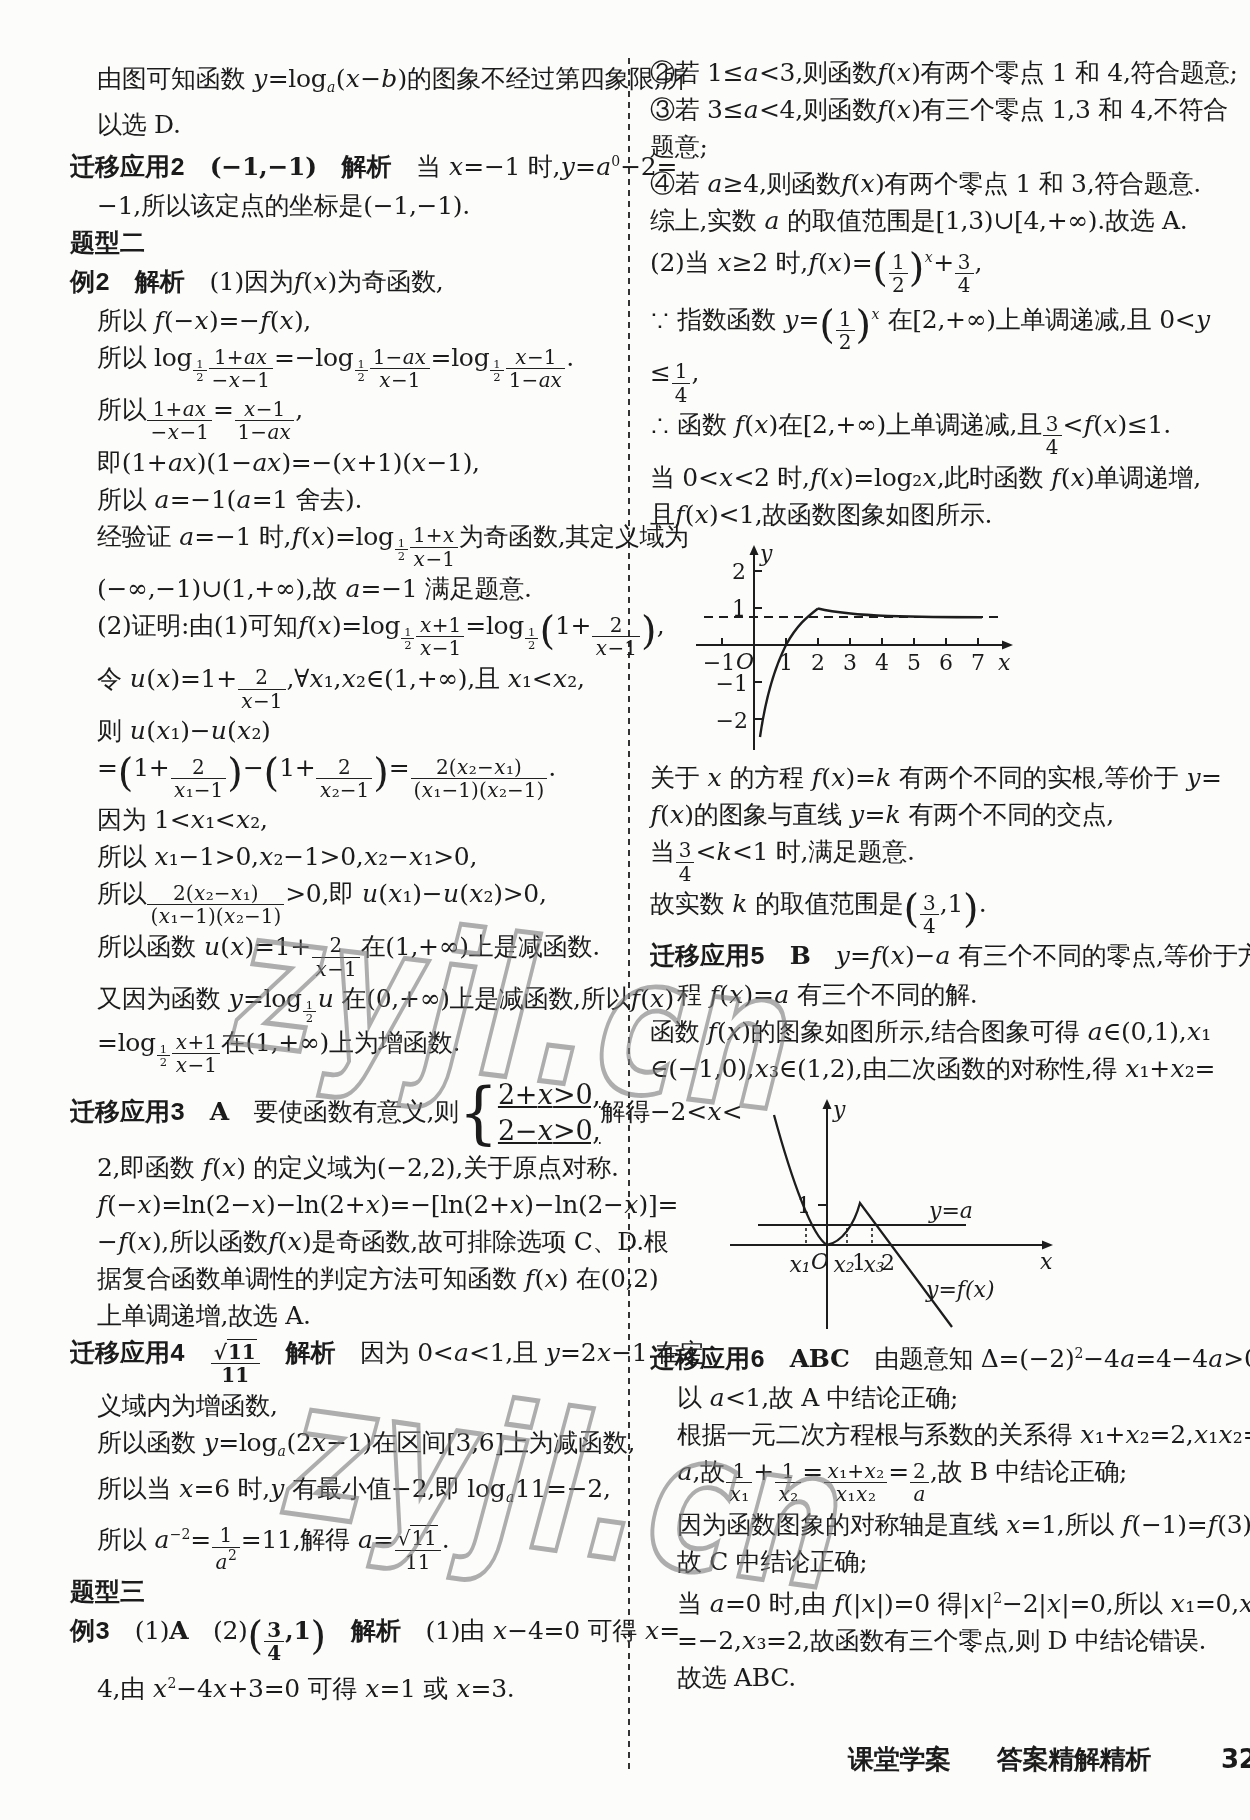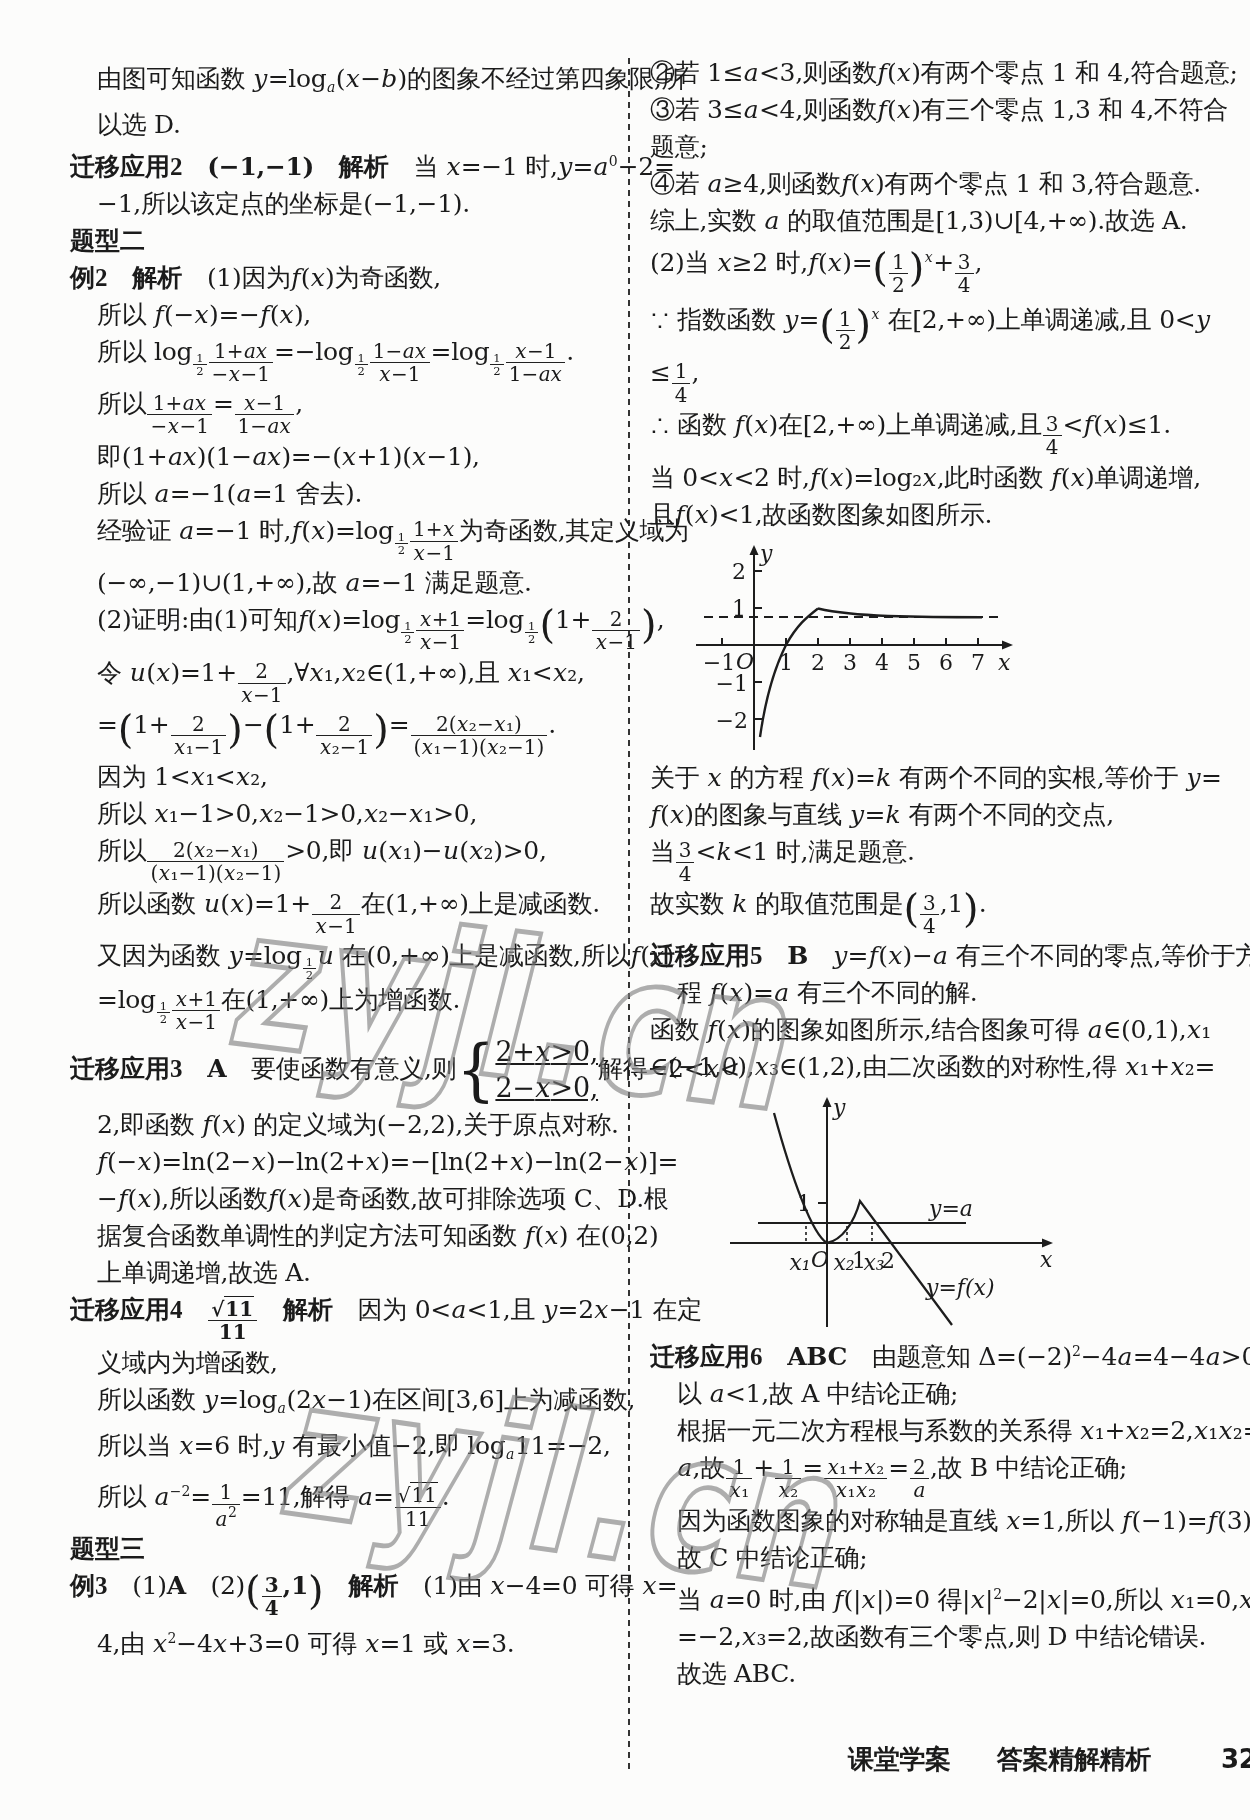--- a/index.html
+++ b/index.html
@@ -6,21 +6,21 @@
   body{width:1250px;height:1820px;position:relative;background:#fcfcfb;
        font-family:"DejaVu Serif","Liberation Serif",serif;color:#1b1b1b;
        font-size:25px;letter-spacing:-0.3px;overflow:hidden;}
   .col{position:absolute;}
   #left-col{left:70px;top:60px;width:558px;}
   #right-col{left:650px;top:54px;width:575px;}
   .line{line-height:37px;min-height:37px;white-space:nowrap;}
   .line.ind{padding-left:27px;}
   i{font-style:italic;padding:0 .5px;}
   .bd{font-weight:bold;margin-top:23px;}
-  .ht{font-family:Liberation Serif, serif;font-weight:bold;letter-spacing:0;margin-top:16px;}
+  .ht{font-family:Liberation Mono, monospace;font-weight:bold;letter-spacing:0;margin-top:16px;}
   sup{font-size:14px;vertical-align:9px;letter-spacing:0;}
   sub{font-size:14px;vertical-align:-5px;letter-spacing:0;}
   .fr{display:inline-block;vertical-align:-21px;text-align:center;font-size:20px;
       line-height:1.12;letter-spacing:0;padding:0 1px;}
   .fr .nu{display:block;padding:0 3px;}
   .fr .de{display:block;border-top:1.6px solid #222;padding:0 3px;}
   .fr.lhalf{font-size:11.5px;vertical-align:-15px;line-height:1.05;}
   .fr.lhalf .de{border-top-width:1px;}
   .bp{font-size:40px;vertical-align:-10px;line-height:1;letter-spacing:0;font-weight:400;}
   .cs{display:inline-block;vertical-align:middle;line-height:1;}
@@ -62,20 +62,21 @@
     <div class="line"><span class="ht">例2</span>　<span class="ht">解析</span>　(1)因为<i>f</i>(<i>x</i>)为奇函数,</div>
     <div class="line ind">所以 <i>f</i>(−<i>x</i>)=−<i>f</i>(<i>x</i>),</div>
     <div class="line ind">所以 log<span class="fr lhalf"><span class="nu">1</span><span class="de">2</span></span><span class="fr"><span class="nu">1+<i>ax</i></span><span class="de">−<i>x</i>−1</span></span>=−log<span class="fr lhalf"><span class="nu">1</span><span class="de">2</span></span><span class="fr"><span class="nu">1−<i>ax</i></span><span class="de"><i>x</i>−1</span></span>=log<span class="fr lhalf"><span class="nu">1</span><span class="de">2</span></span><span class="fr"><span class="nu"><i>x</i>−1</span><span class="de">1−<i>ax</i></span></span>.</div>
     <div class="line ind">所以<span class="fr"><span class="nu">1+<i>ax</i></span><span class="de">−<i>x</i>−1</span></span>=<span class="fr"><span class="nu"><i>x</i>−1</span><span class="de">1−<i>ax</i></span></span>,</div>
     <div class="line ind">即(1+<i>ax</i>)(1−<i>ax</i>)=−(<i>x</i>+1)(<i>x</i>−1),</div>
     <div class="line ind">所以 <i>a</i>=−1(<i>a</i>=1 舍去).</div>
     <div class="line ind">经验证 <i>a</i>=−1 时,<i>f</i>(<i>x</i>)=log<span class="fr lhalf"><span class="nu">1</span><span class="de">2</span></span><span class="fr"><span class="nu">1+<i>x</i></span><span class="de"><i>x</i>−1</span></span>为奇函数,其定义域为</div>
     <div class="line ind">(−∞,−1)∪(1,+∞),故 <i>a</i>=−1 满足题意.</div>
     <div class="line ind">(2)证明:由(1)可知<i>f</i>(<i>x</i>)=log<span class="fr lhalf"><span class="nu">1</span><span class="de">2</span></span><span class="fr"><span class="nu"><i>x</i>+1</span><span class="de"><i>x</i>−1</span></span>=log<span class="fr lhalf"><span class="nu">1</span><span class="de">2</span></span><span class="bp">(</span>1+<span class="fr"><span class="nu">2</span><span class="de"><i>x</i>−1</span></span><span class="bp">)</span>,</div>
     <div class="line ind">令 <i>u</i>(<i>x</i>)=1+<span class="fr"><span class="nu">2</span><span class="de"><i>x</i>−1</span></span>,∀<i>x</i>₁,<i>x</i>₂∈(1,+∞),且 <i>x</i>₁&lt;<i>x</i>₂,</div>
+    <div class="line ind">则 <i>u</i>(<i>x</i>₁)−<i>u</i>(<i>x</i>₂)</div>
     <div class="line ind">=<span class="bp">(</span>1+<span class="fr"><span class="nu">2</span><span class="de"><i>x</i>₁−1</span></span><span class="bp">)</span>−<span class="bp">(</span>1+<span class="fr"><span class="nu">2</span><span class="de"><i>x</i>₂−1</span></span><span class="bp">)</span>=<span class="fr"><span class="nu">2(<i>x</i>₂−<i>x</i>₁)</span><span class="de">(<i>x</i>₁−1)(<i>x</i>₂−1)</span></span>.</div>
     <div class="line ind">因为 1&lt;<i>x</i>₁&lt;<i>x</i>₂,</div>
     <div class="line ind">所以 <i>x</i>₁−1&gt;0,<i>x</i>₂−1&gt;0,<i>x</i>₂−<i>x</i>₁&gt;0,</div>
     <div class="line ind">所以<span class="fr"><span class="nu">2(<i>x</i>₂−<i>x</i>₁)</span><span class="de">(<i>x</i>₁−1)(<i>x</i>₂−1)</span></span>&gt;0,即 <i>u</i>(<i>x</i>₁)−<i>u</i>(<i>x</i>₂)&gt;0,</div>
     <div class="line ind">所以函数 <i>u</i>(<i>x</i>)=1+<span class="fr"><span class="nu">2</span><span class="de"><i>x</i>−1</span></span>在(1,+∞)上是减函数.</div>
     <div class="line ind">又因为函数 <i>y</i>=log<span class="fr lhalf"><span class="nu">1</span><span class="de">2</span></span><i>u</i> 在(0,+∞)上是减函数,所以<i>f</i>(<i>x</i>)</div>
     <div class="line ind">=log<span class="fr lhalf"><span class="nu">1</span><span class="de">2</span></span><span class="fr"><span class="nu"><i>x</i>+1</span><span class="de"><i>x</i>−1</span></span>在(1,+∞)上为增函数.</div>
     <div class="line"><span class="ht">迁移应用3</span>　<span class="bd">A</span>　要使函数有意义,则<span class="cs"><span class="cbr">{</span><span class="cls"><span>2+<i>x</i>&gt;0,</span><span>2−<i>x</i>&gt;0,</span></span></span>解得−2&lt;<i>x</i>&lt;</div>
     <div class="line ind">2,即函数 <i>f</i>(<i>x</i>) 的定义域为(−2,2),关于原点对称.</div>
     <div class="line ind"><i>f</i>(−<i>x</i>)=ln(2−<i>x</i>)−ln(2+<i>x</i>)=−[ln(2+<i>x</i>)−ln(2−<i>x</i>)]=</div>

